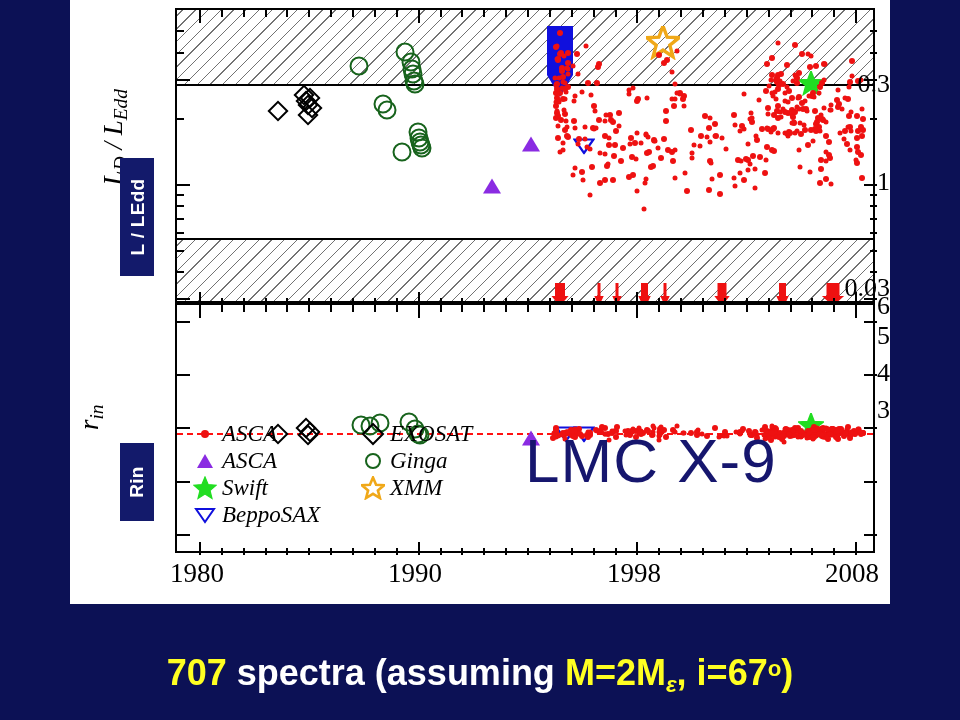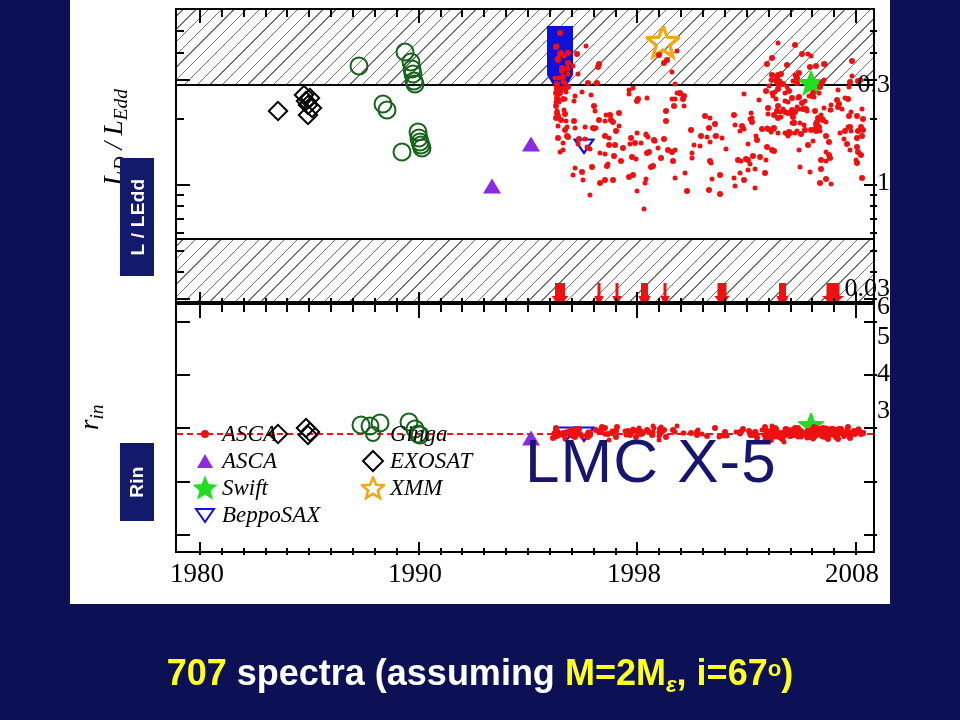--- a/index.html
+++ b/index.html
@@ -1227,46 +1227,46 @@
               <polygon points="2,3 20,3 11,16" fill="none" stroke="#1010dd" stroke-width="2"></polygon>
             </svg>
           </span>
           <span class="leg-txt">BeppoSAX</span>
         </div>
       </div>
 
       <div class="leg-col" style="left:168px;">
         <div class="leg-row">
           <span class="leg-sym">
+            <svg width="24" height="24" viewBox="0 0 24 24">
+              <polygon points="12,2 22,12 12,22 2,12" fill="none" stroke="#000" stroke-width="2"></polygon>
+            </svg>
+          </span>
+          <span class="leg-txt">EXOSAT</span>
+        </div>
+        <div class="leg-row">
+          <span class="leg-sym">
             <svg width="20" height="20" viewBox="0 0 20 20">
               <circle cx="10" cy="10" r="7" fill="none" stroke="#17631c" stroke-width="2"></circle>
             </svg>
           </span>
           <span class="leg-txt">Ginga</span>
-        </div>
-        <div class="leg-row">
-          <span class="leg-sym">
-            <svg width="24" height="24" viewBox="0 0 24 24">
-              <polygon points="12,2 22,12 12,22 2,12" fill="none" stroke="#000" stroke-width="2"></polygon>
-            </svg>
-          </span>
-          <span class="leg-txt">EXOSAT</span>
         </div>
         <div class="leg-row">
           <span class="leg-sym">
             <svg width="24" height="24" viewBox="0 0 24 24">
               <polygon points="12,1.5 15.1,8.8 23,9.3 16.9,14.4 18.9,22 12,17.8 5.1,22 7.1,14.4 1,9.3 8.9,8.8" fill="none" stroke="#f0a818" stroke-width="2.6"></polygon>
             </svg>
           </span>
           <span class="leg-txt">XMM</span>
         </div>
       </div>
     </div>
 
-    <div id="lmc">LMC X-5</div>
+    <div id="lmc">LMC X-9</div>
 
     <div class="navybox" id="navy-ledd">
       <span>L / LEdd</span>
     </div>
     <div class="navybox" id="navy-rin">
       <span>Rin</span>
     </div>
 
   </div>
 

